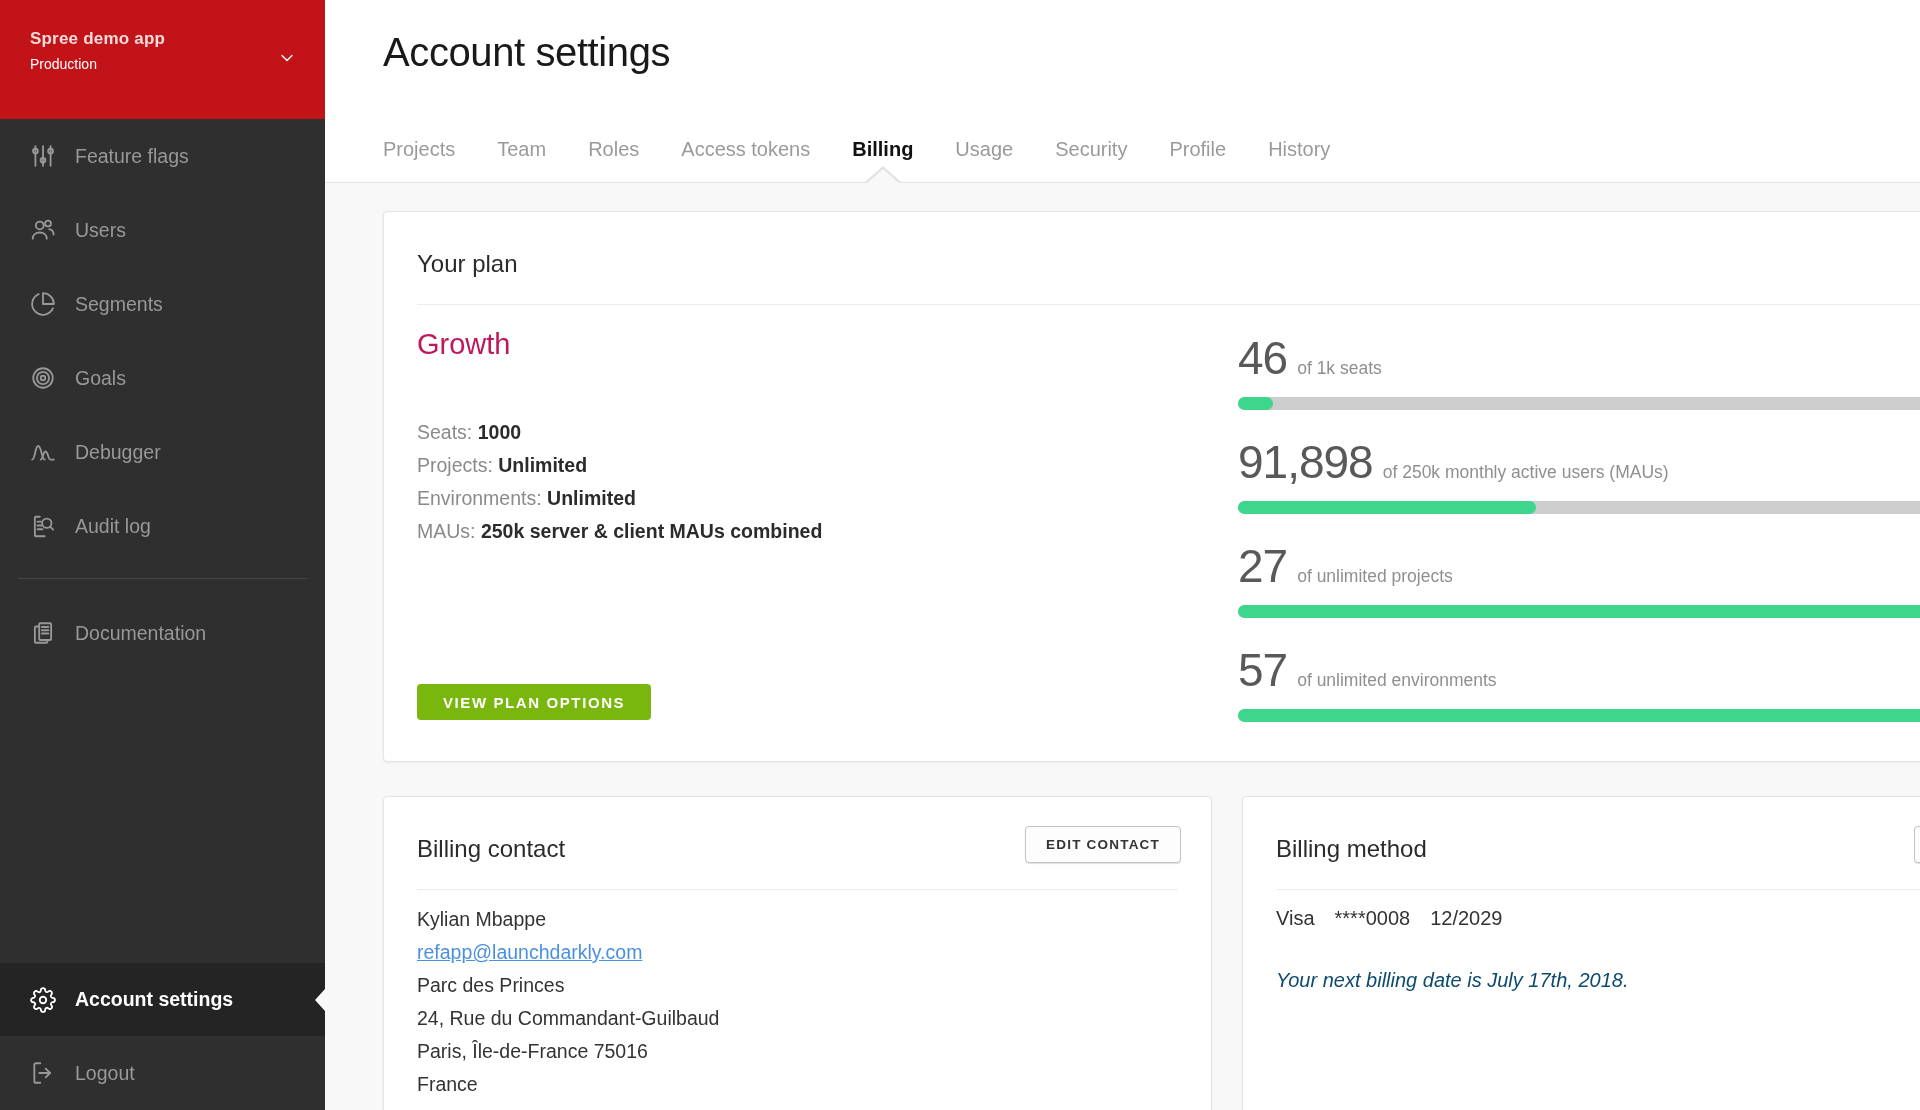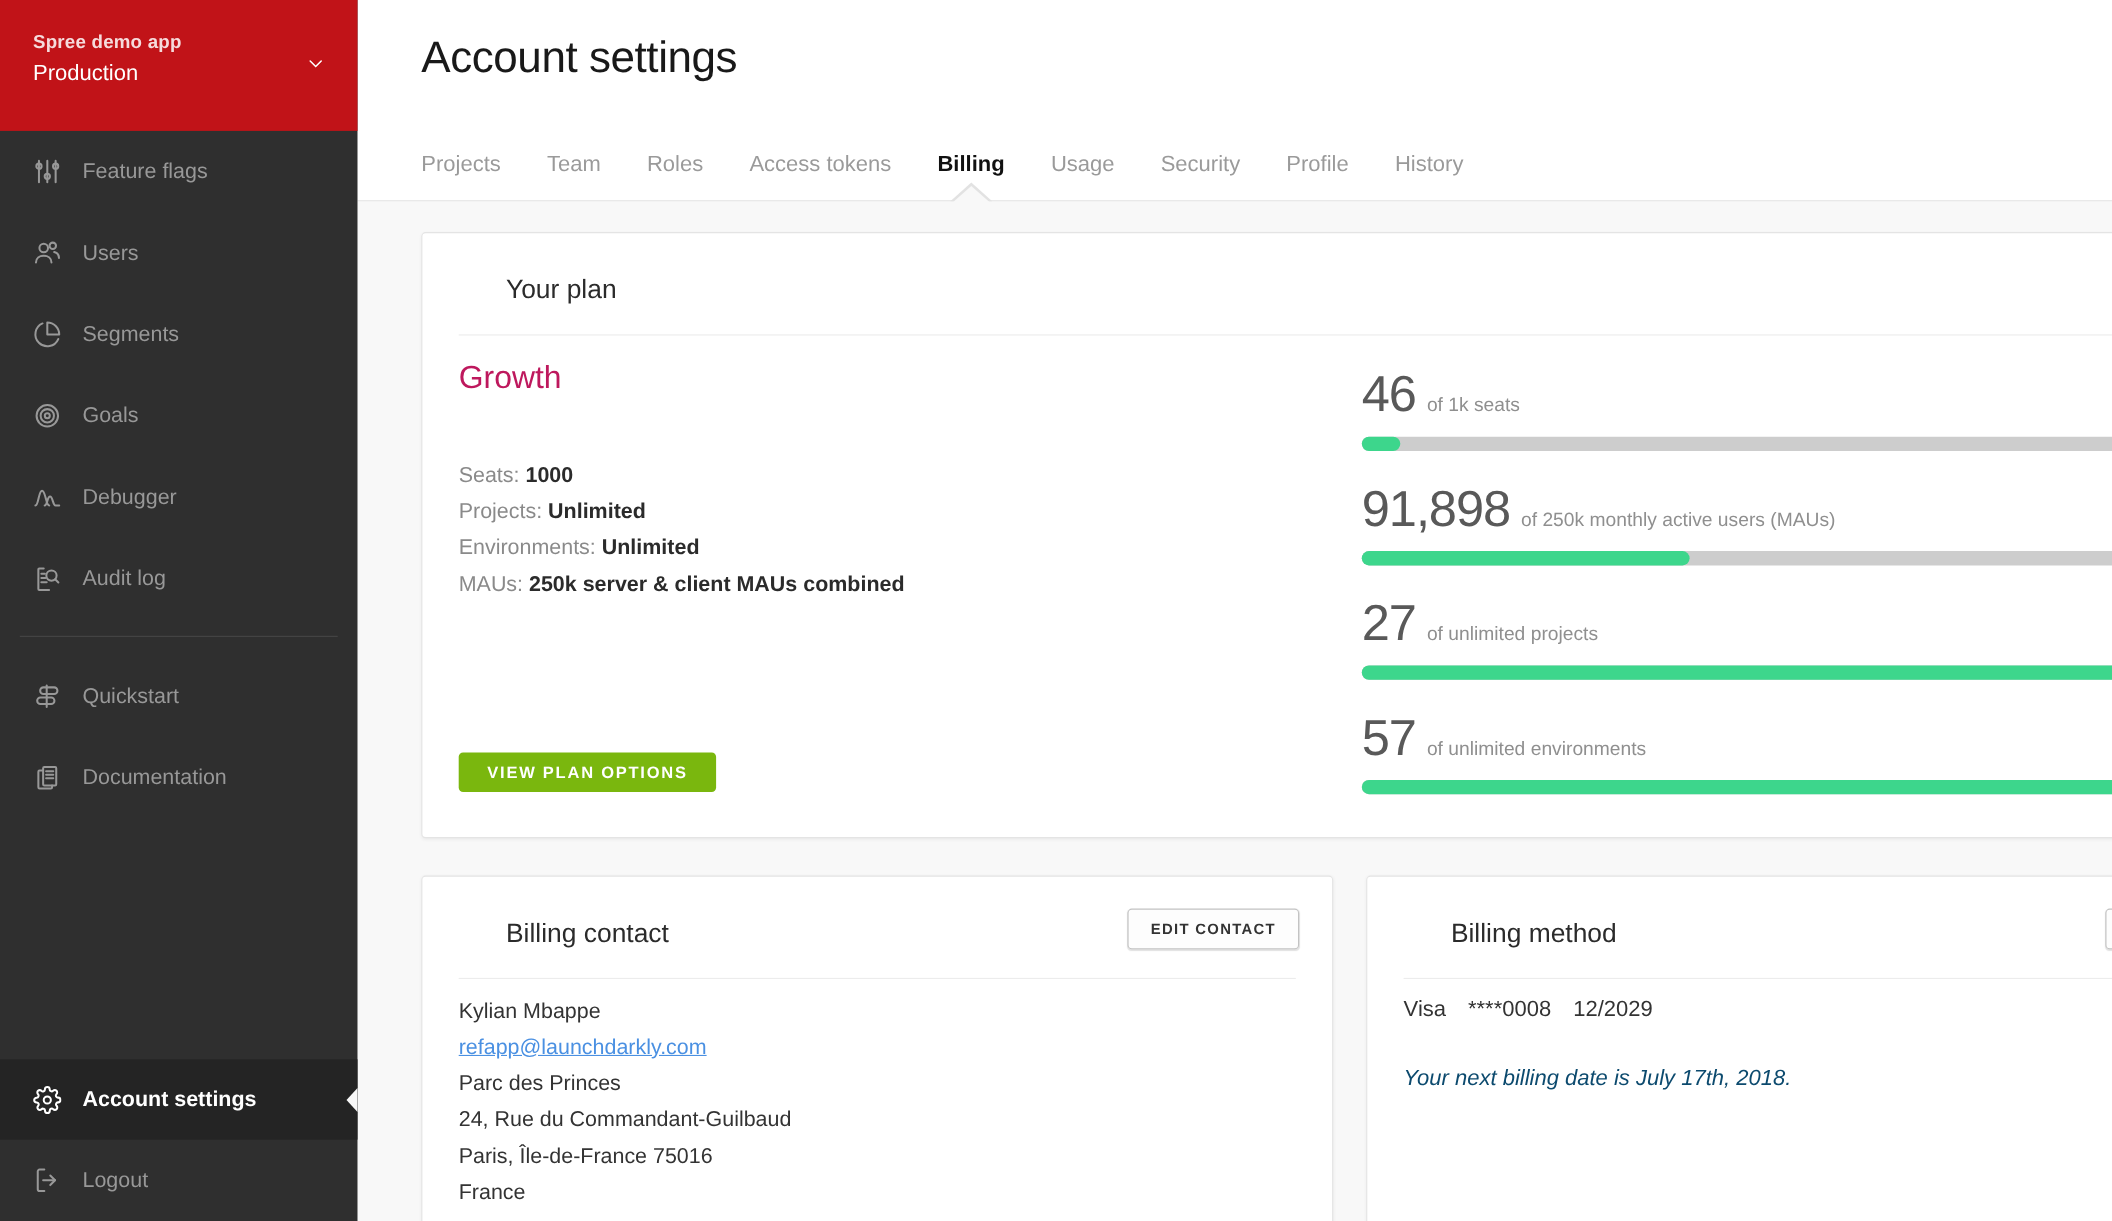--- a/index.html
+++ b/index.html
@@ -4,21 +4,21 @@
 <style>
   * { margin:0; padding:0; box-sizing:border-box; }
   html,body { width:1920px; height:1110px; overflow:hidden; }
   body { font-family:"Liberation Sans", sans-serif; background:#fff; color:#2b2b2b; }
   .app { position:relative; width:1920px; height:1110px; overflow:hidden; }
 
   
   .sidebar { position:absolute; left:0; top:0; width:325px; height:1110px; background:#2f2f2f; z-index:5; }
   .project-switcher { position:absolute; top:0; left:0; width:325px; height:119px; background:#c11318; color:#fff; cursor:pointer; }
   .ps-name { position:absolute; left:30px; top:29px; font-size:17px; font-weight:700; color:rgba(255,255,255,0.85); letter-spacing:0.2px; }
-  .ps-env  { position:absolute; left:30px; top:56px; font-size:20px; color:#fff; }
+  .ps-env  { position:absolute; left:30px; top:56px; font-size:14px; color:#fff; }
   .ps-chevron { position:absolute; right:28px; top:48px; width:20px; height:20px; color:#fff; }
   .ps-chevron svg { width:20px; height:20px; display:block; }
 
   .nav-group { position:absolute; left:0; right:0; }
   #nav-top { top:119px; }
   #nav-mid { top:596px; }
   #nav-bottom { bottom:0; }
   .nav-item { height:74px; display:flex; align-items:center; padding-left:30px; gap:19px;
               color:#989898; font-size:19.5px; cursor:pointer; position:relative; }
   .nav-item .icon { width:26px; height:26px; flex:0 0 26px; }
@@ -36,21 +36,21 @@
   .tabs { position:absolute; left:58px; top:138px; display:flex; gap:42px; font-size:20px; color:#9a9a9a; z-index:3; }
   .tab { cursor:pointer; white-space:nowrap; }
   .tab.active { color:#111; font-weight:700; }
   .tabs-border { position:absolute; top:182px; left:0; right:0; border-top:1px solid #e4e4e4; }
   .tab-notch-outer, .tab-notch-inner { position:absolute; width:0; height:0; z-index:4; }
   .tab-notch-outer { border-left:19px solid transparent; border-right:19px solid transparent; border-bottom:17px solid #e2e2e2; top:166px; }
   .tab-notch-inner { border-left:17px solid transparent; border-right:17px solid transparent; border-bottom:15px solid #f8f8f8; top:169px; }
 
   
   .card { position:absolute; background:#fff; border:1px solid #e4e4e4; border-radius:4px; box-shadow:0 1px 3px rgba(0,0,0,0.05); }
-  .card-title { position:absolute; left:33px; top:38px; font-size:24px; font-weight:400; color:#2b2b2b;margin-left:43px; }
+  .card-title { position:absolute; left:33px; top:38px; font-size:24px; font-weight:400; color:#2b2b2b; }
   .card-divider { position:absolute; left:33px; right:33px; top:92px; border-top:1px solid #ececec; }
 
   #plan-card { left:58px; top:211px; width:1580px; height:551px; }
   .plan-name { position:absolute; left:33px; top:116px; font-size:29px; font-weight:400; color:#be185d;text-align:right; }
   .plan-details { position:absolute; left:33px; top:204px; font-size:19.5px; line-height:33px; color:#8a8a8a; }
   .plan-details b { color:#2b2b2b; font-weight:700; }
   .plan-cta { position:absolute; left:33px; top:472px; height:36px; background:#7ab70e; color:#fff;
               border:none; border-radius:4px; padding:0 26px; font-family:inherit;
               font-size:15px; font-weight:700; letter-spacing:1.6px; cursor:pointer; }
 
@@ -152,30 +152,20 @@
               <line x1="7" y1="15" x2="11.5" y2="15"></line>
               <circle cx="15.5" cy="9.5" r="4.3"></circle>
               <line x1="18.6" y1="12.6" x2="21.3" y2="15.3"></line>
             </svg>
           </span>
           <span>Audit log</span>
         </div>
       </div>
     <div class="nav-divider"></div>
     <div class="nav-group" id="nav-mid">
-        <div class="nav-item">
-          <span class="icon">
-            <svg viewBox="0 0 24 24" fill="none" stroke="currentColor" stroke-width="1.7" stroke-linecap="round" stroke-linejoin="round">
-              <line x1="11.5" y1="3" x2="11.5" y2="21"></line>
-              <rect x="6" y="4.5" width="14.5" height="5.5" rx="2.75"></rect>
-              <rect x="3.5" y="13" width="14.5" height="5.5" rx="2.75"></rect>
-            </svg>
-          </span>
-          <span>Quickstart</span>
-        </div>
         <div class="nav-item">
           <span class="icon">
             <svg viewBox="0 0 24 24" fill="none" stroke="currentColor" stroke-width="1.7" stroke-linecap="round" stroke-linejoin="round">
               <rect x="8.5" y="3" width="11" height="15.5" rx="1"></rect>
               <line x1="11" y1="6.5" x2="17" y2="6.5"></line>
               <line x1="11" y1="9.5" x2="17" y2="9.5"></line>
               <line x1="11" y1="12.5" x2="17" y2="12.5"></line>
               <path d="M8.5 6H5.5a1 1 0 0 0-1 1v13a1 1 0 0 0 1 1h9.5a1 1 0 0 0 1-1v-1.5"></path>
             </svg>
           </span>

